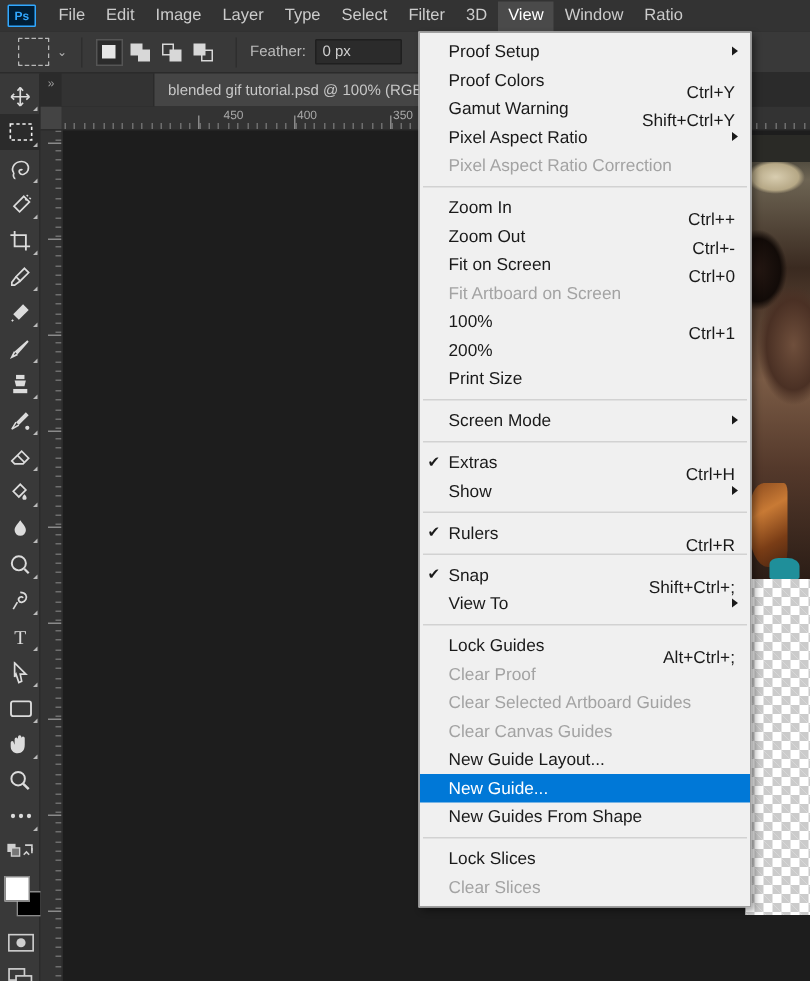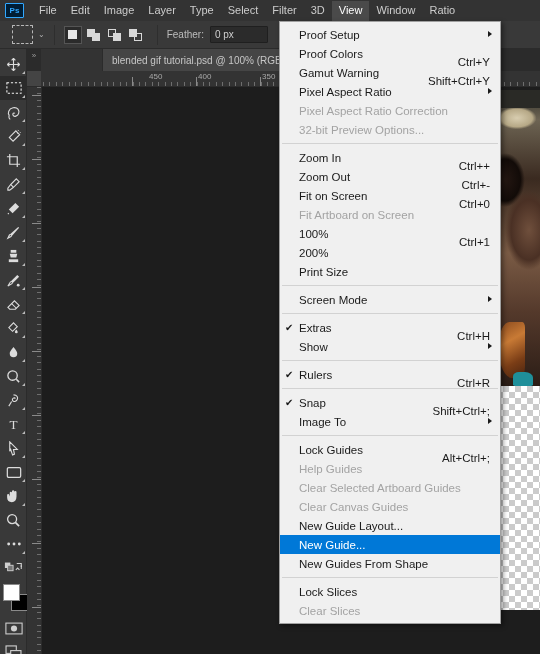--- a/index.html
+++ b/index.html
@@ -774,23 +774,20 @@
         <span class="lbl">Gamut Warning</span>
         <span class="accel">Shift+Ctrl+Y</span>
       </div>
       <div class="mi">
         <span class="lbl">Pixel Aspect Ratio</span>
         <span class="arrow"></span>
       </div>
       <div class="mi disabled">
         <span class="lbl">Pixel Aspect Ratio Correction</span>
       </div>
-      <div class="mi disabled">
-        <span class="lbl">32-bit Preview Options...</span>
-      </div>
       <div class="msep"></div>
       <div class="mi">
         <span class="lbl">Zoom In</span>
         <span class="accel">Ctrl++</span>
       </div>
       <div class="mi">
         <span class="lbl">Zoom Out</span>
         <span class="accel">Ctrl+-</span>
       </div>
       <div class="mi">
@@ -831,30 +828,30 @@
         <span class="lbl">Rulers</span>
         <span class="accel">Ctrl+R</span>
       </div>
       <div class="msep"></div>
       <div class="mi">
         <span class="check">✔</span>
         <span class="lbl">Snap</span>
         <span class="accel">Shift+Ctrl+;</span>
       </div>
       <div class="mi">
-        <span class="lbl">Image To</span>
+        <span class="lbl">View To</span>
         <span class="arrow"></span>
       </div>
       <div class="msep"></div>
       <div class="mi">
         <span class="lbl">Lock Guides</span>
         <span class="accel">Alt+Ctrl+;</span>
       </div>
       <div class="mi disabled">
-        <span class="lbl">Help Guides</span>
+        <span class="lbl">Clear Proof</span>
       </div>
       <div class="mi disabled">
         <span class="lbl">Clear Selected Artboard Guides</span>
       </div>
       <div class="mi disabled">
         <span class="lbl">Clear Canvas Guides</span>
       </div>
       <div class="mi">
         <span class="lbl">New Guide Layout...</span>
       </div>

